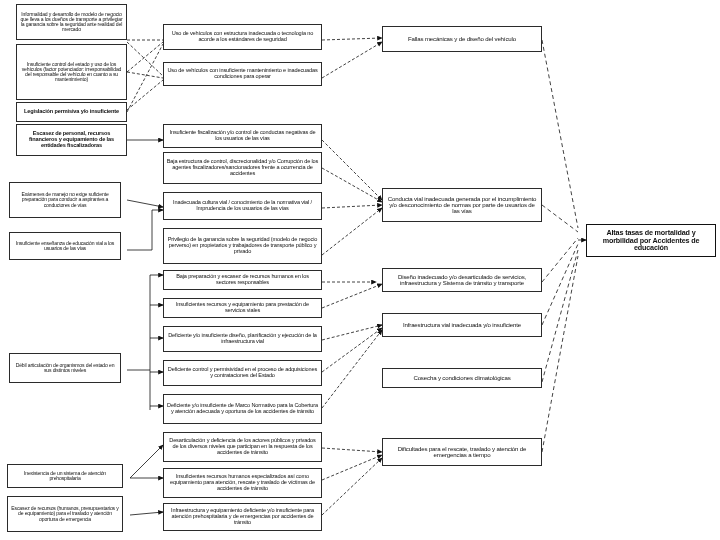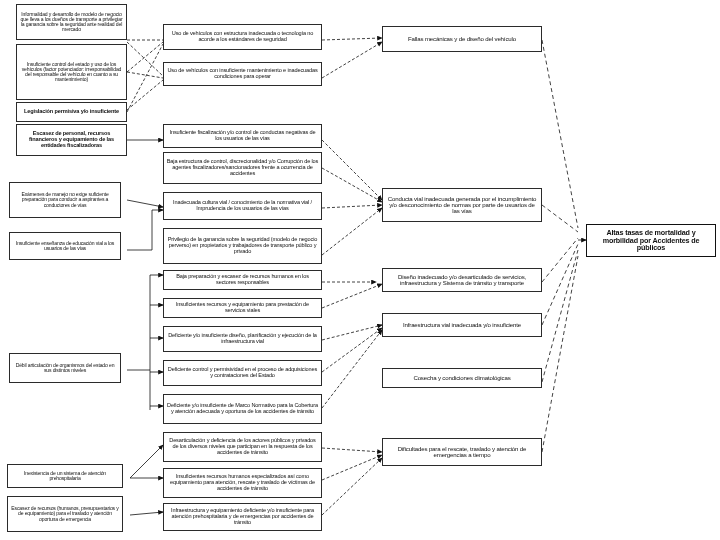--- a/index.html
+++ b/index.html
@@ -250,16 +250,16 @@
     <span class="txt">Cosecha y condiciones climatológicas</span>
     <span class="handle">◹</span>
   </div>
 
   <div class="node f6" style="left:382px;top:438px;width:160px;height:28px;">
     <span class="txt">Dificultades para el rescate, traslado y atención de emergencias a tiempo</span>
     <span class="handle">◹</span>
   </div>
 
   <div class="node goal f7" style="left:586px;top:224px;width:130px;height:33px;">
-    <span class="txt bold">Altas tasas de mortalidad y morbilidad por Accidentes de públicos</span>
+    <span class="txt bold">Altas tasas de mortalidad y morbilidad por Accidentes de educación</span>
   </div>
 
 </div>
 
 </body></html>

